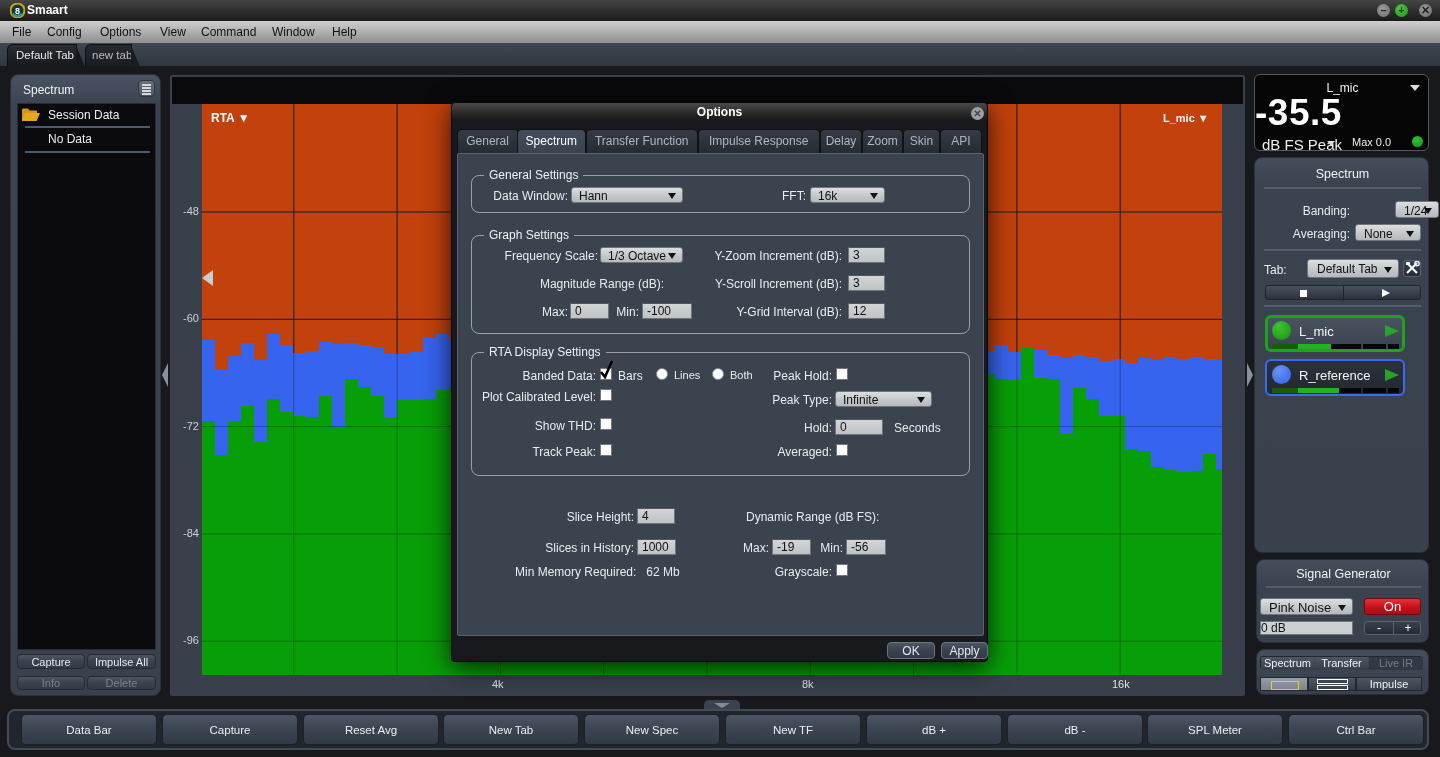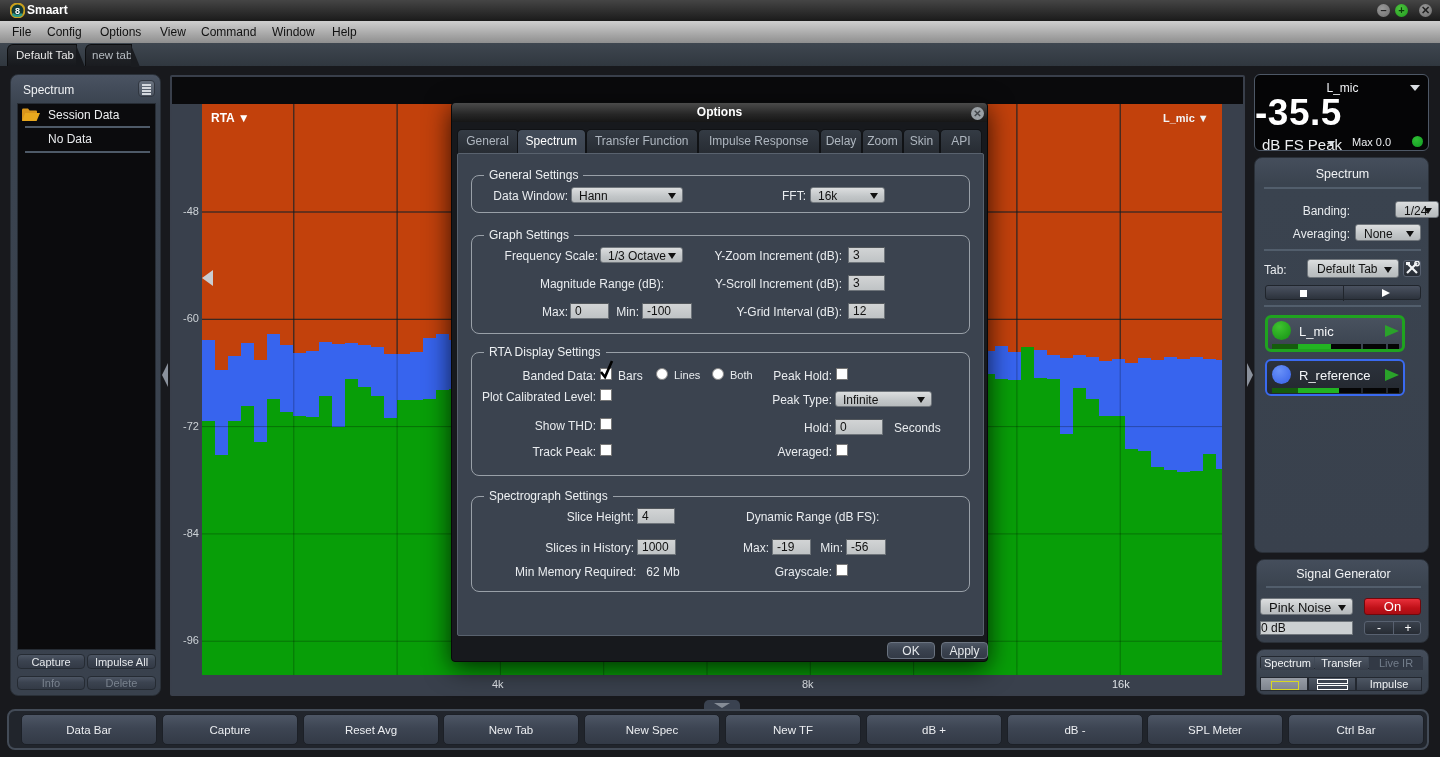--- a/index.html
+++ b/index.html
@@ -317,23 +317,20 @@
   <div class="dl dr" style="left:38px;top:265px;width:100px;">Show THD:</div>
   <div class="cb" style="left:142px;top:264px;"></div>
   <div class="dl dr" style="left:274px;top:267px;width:100px;">Hold:</div>
   <div class="inp" style="left:377px;top:265px;width:48px;height:16px;">0</div>
   <div class="dl" style="left:436px;top:267px;">Seconds</div>
   <div class="dl dr" style="left:38px;top:291px;width:100px;">Track Peak:</div>
   <div class="cb" style="left:142px;top:290px;"></div>
   <div class="dl dr" style="left:274px;top:291px;width:100px;">Averaged:</div>
   <div class="cb" style="left:378px;top:290px;"></div>
 
-  <div class="fs" style="top:342px;height:96px;">
-          <span class="leg">Spectrograph Settings</span>
-        </div>
   <div class="dl dr" style="left:66px;top:356px;width:110px;">Slice Height:</div>
   <div class="inp" style="left:179px;top:354px;width:38px;height:16px;">4</div>
   <div class="dl" style="left:288px;top:356px;">Dynamic Range (dB FS):</div>
   <div class="dl dr" style="left:66px;top:387px;width:110px;">Slices in History:</div>
   <div class="inp" style="left:179px;top:385px;width:39px;height:16px;">1000</div>
   <div class="dl dr" style="left:261px;top:387px;width:50px;">Max:</div>
   <div class="inp" style="left:314px;top:385px;width:39px;height:16px;">-19</div>
   <div class="dl dr" style="left:335px;top:387px;width:50px;">Min:</div>
   <div class="inp" style="left:388px;top:385px;width:40px;height:16px;">-56</div>
   <div class="dl" style="left:57px;top:411px;">Min Memory Required:&nbsp;&nbsp; 62 Mb</div>

